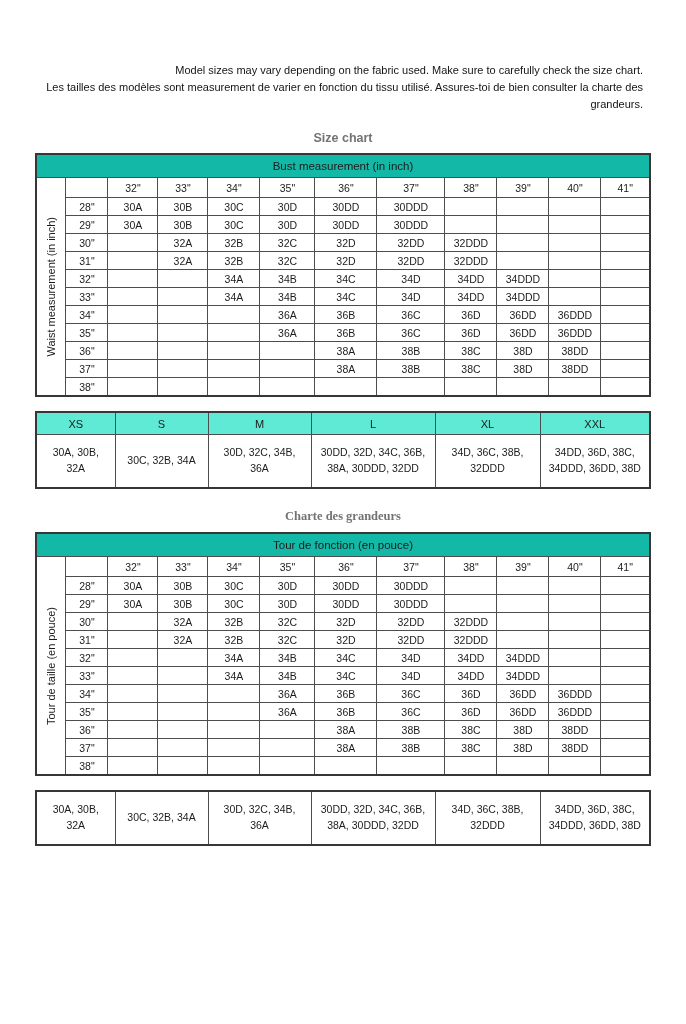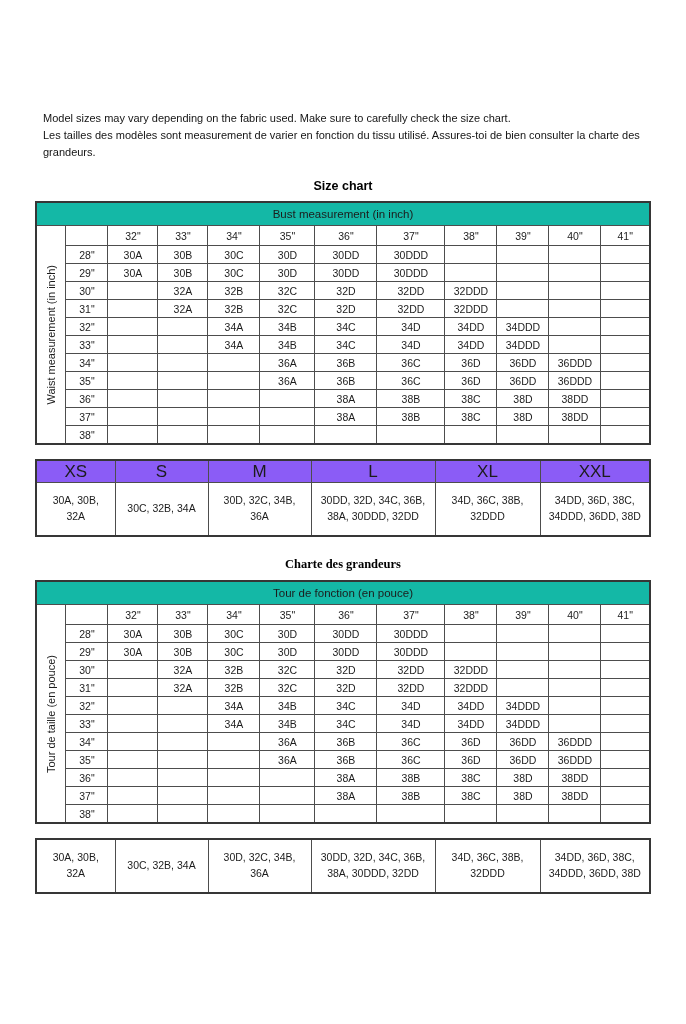--- a/index.html
+++ b/index.html
@@ -2,45 +2,45 @@
 <html><head>
 <meta charset="utf-8">
 <style>
   html,body{margin:0;padding:0;background:#ffffff;}
   .page{
     width:686px;height:1024px;position:relative;overflow:hidden;
     background:#ffffff;color:#1c1c1c;
     font-family:"Liberation Sans", sans-serif;
   }
   .intro{
-    padding-top:110px;width:600px;margin:0 auto;text-align:left;
+    padding-top:62px;width:600px;margin:0 auto;text-align:right;
     font-size:11px;line-height:1.55;color:#141414;
   }
   .section-title{
     text-align:center;font-weight:bold;font-size:12.5px;
-    margin:18px auto 0;color:#000000;
+    margin:18px auto 0;color:#737373;
   }
   table{
     border-collapse:collapse;table-layout:fixed;width:614px;
     margin:8px auto 0;border:2px solid #363636;
   }
   td{
     border:1px solid #4d4d4d;text-align:center;vertical-align:middle;
     font-size:10.5px;padding:0;overflow:hidden;white-space:nowrap;color:#1c1c1c;
   }
   .band-cell{background:#14b8a6;height:22px;font-size:11.5px;}
   .hdr-row td{height:19px;background:#ffffff;}
   .data-row td{height:17px;background:#ffffff;}
   .vlabel{background:#EAE1D0;}
   .vtext{
     writing-mode:vertical-rl;transform:rotate(180deg);
     margin:0 auto;font-size:11px;line-height:1;white-space:nowrap;
   }
   .sizes-table{margin-top:14px;}
-  .sizes-table .size-hdr td{background:#8b5cf6;height:21px;font-size:17px;}
+  .sizes-table .size-hdr td{background:#5eead4;height:21px;font-size:11px;}
   .sizes-table .size-vals td{
     height:48px;white-space:normal;font-size:10.5px;line-height:1.5;
     padding:2px 5px;background:#ffffff;
   }
   .fr-title{margin-top:20px;font-family:Liberation Serif, serif;}
 </style>
 </head>
 <body>
 
 <div class="page">

